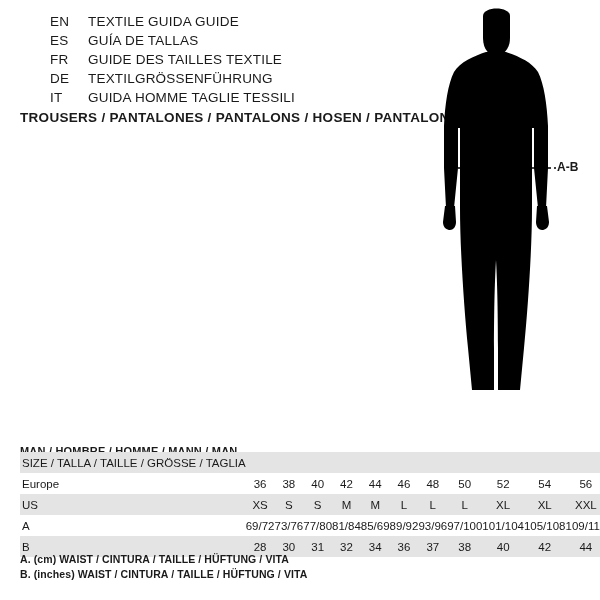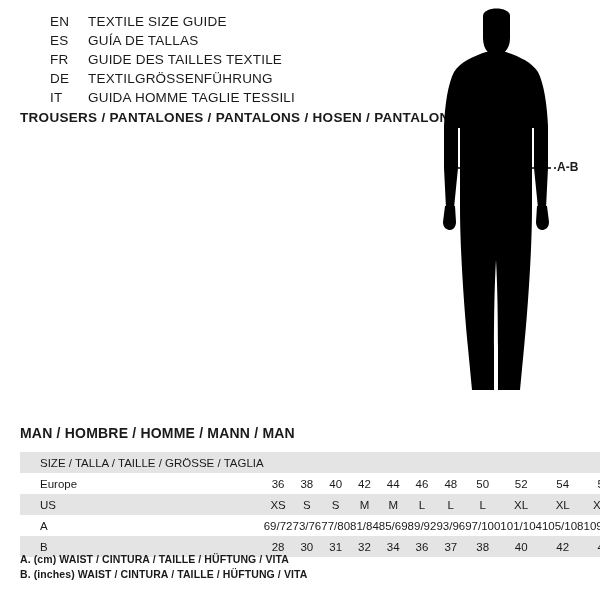--- a/index.html
+++ b/index.html
@@ -69,22 +69,22 @@
     top: 152px;
     font-size: 12px;
     font-weight: bold;
     color: #1a1a1a;
   }
 
   
   .table-title {
     position: absolute;
     left: 20px;
-    top: 425px;
-    font-size: 14px;
+    top: 445px;
+    font-size: 11px;
     font-weight: bold;
     letter-spacing: 0.2px;
     color: #1a1a1a;
     white-space: nowrap;
   }
 
   table.size-table {
     position: absolute;
     left: 20px;
     top: 452px;
@@ -97,21 +97,21 @@
     padding: 2px 0 2px 0;
     height: 17px;
     vertical-align: middle;
     white-space: nowrap;
   }
   table.size-table tr.shaded {
     background: #e4e4e4;
   }
   table.size-table td.label-cell {
     width: 95px;
-    padding-left: 20px;
+    padding-left: 2px;
   }
   table.size-table td.val {
     width: 43px;
     text-align: center;
   }
 
   .footnotes {
     position: absolute;
     left: 20px;
     top: 552px;
@@ -121,21 +121,21 @@
     letter-spacing: 0.1px;
     color: #1a1a1a;
   }
 </style>
 </head>
 <body>
 
 <div class="lang-block">
   <div class="lang-row">
     <span class="lang-code">EN</span>
-    <span class="lang-text">TEXTILE SIZE GUIDE</span>
+    <span class="lang-text">TEXTILE GUIDA GUIDE</span>
   </div>
   <div class="lang-row">
     <span class="lang-code">ES</span>
     <span class="lang-text">GUÍA DE TALLAS</span>
   </div>
   <div class="lang-row">
     <span class="lang-code">FR</span>
     <span class="lang-text">GUIDE DES TAILLES TEXTILE</span>
   </div>
   <div class="lang-row">

